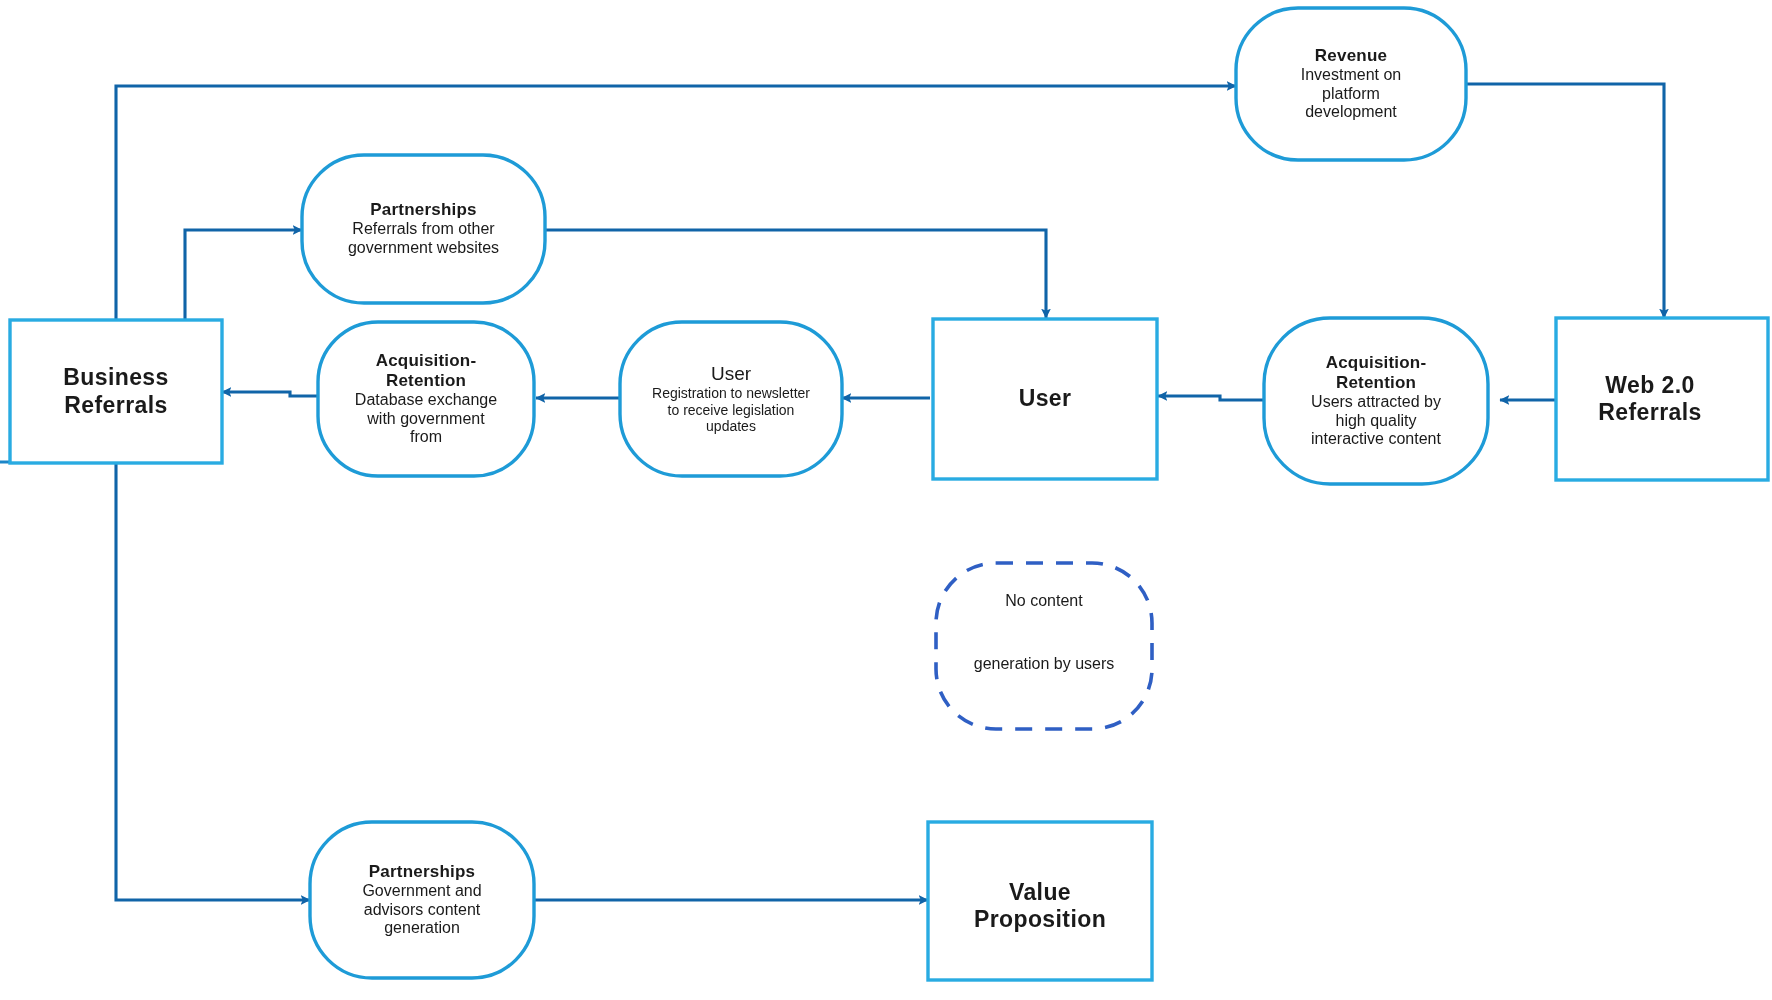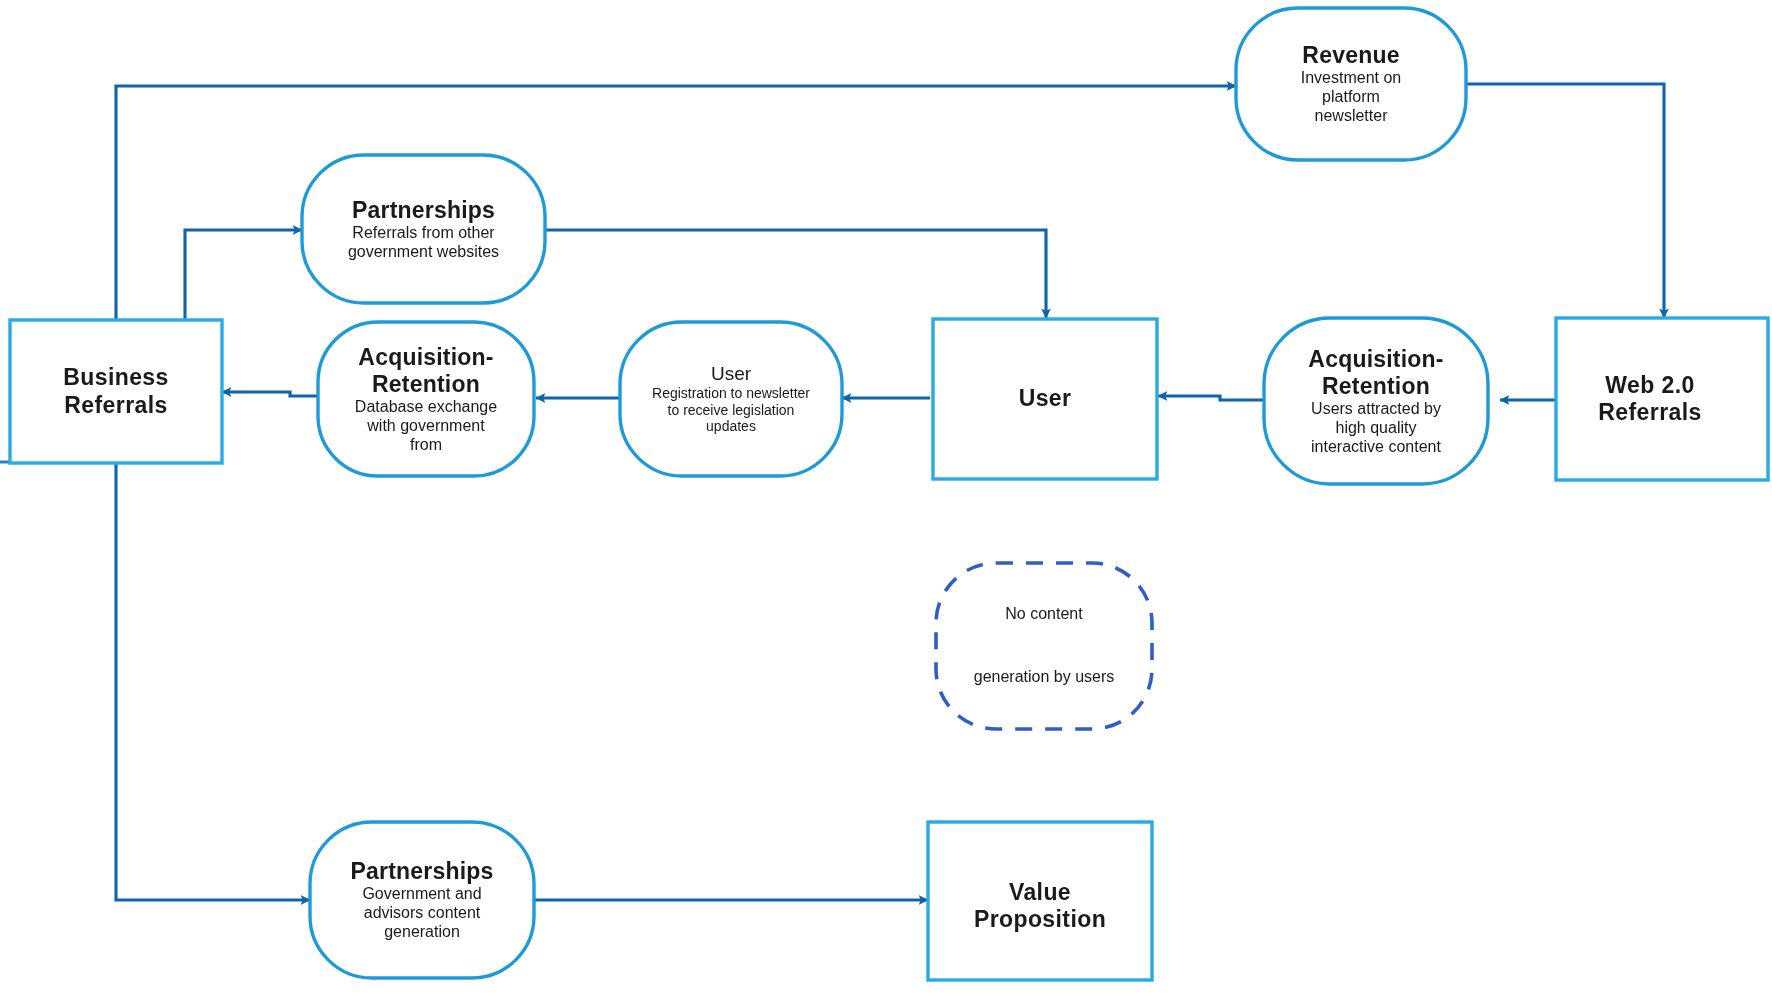--- a/index.html
+++ b/index.html
@@ -31,21 +31,21 @@
     flex-direction: column;
     align-items: center;
     justify-content: center;
     text-align: center;
     color: #1a1a1a;
     pointer-events: none;
     line-height: 1.18;
   }
   .title-line {
     font-weight: bold;
-    font-size: 23px;
+    font-size: 17px;
     letter-spacing: 0.2px;
   }
   .sub-line {
     font-weight: normal;
     font-size: 16px;
   }
   .sub-small {
     font-weight: normal;
     font-size: 14px;
   }
@@ -126,21 +126,21 @@
 
   <div class="node-label" style="left:10px; top:320px; width:212px; height:143px;border-radius:12px;">
     <span class="big-title">Business</span>
     <span class="big-title">Referrals</span>
   </div>
 
   <div class="node-label" style="left:1236px; top:8px; width:230px; height:152px;">
     <span class="title-line">Revenue</span>
     <span class="sub-line">Investment on</span>
     <span class="sub-line">platform</span>
-    <span class="sub-line">newsletter</span>
+    <span class="sub-line">development</span>
   </div>
 
   <div class="node-label" style="left:292px; top:155px; width:263px; height:148px;">
     <span class="title-line">Partnerships</span>
     <span class="sub-line">Referrals from other</span>
     <span class="sub-line">government websites</span>
   </div>
 
   <div class="node-label" style="left:310px; top:322px; width:232px; height:154px;">
     <span class="title-line">Acquisition-</span>
@@ -167,21 +167,21 @@
     <span class="sub-line">Users attracted by</span>
     <span class="sub-line">high quality</span>
     <span class="sub-line">interactive content</span>
   </div>
 
   <div class="node-label" style="left:1544px; top:318px; width:212px; height:162px;border-radius:12px;">
     <span class="big-title">Web 2.0</span>
     <span class="big-title">Referrals</span>
   </div>
 
-  <div class="node-label" style="left:926px; top:563px; width:236px; height:166px;gap:44px;">
+  <div class="node-label" style="left:926px; top:550px; width:236px; height:166px;gap:44px;">
     <span class="sub-line">No content</span>
     <span class="sub-line">generation by users</span>
   </div>
 
   <div class="node-label" style="left:302px; top:822px; width:240px; height:156px;">
     <span class="title-line">Partnerships</span>
     <span class="sub-line">Government and</span>
     <span class="sub-line">advisors content</span>
     <span class="sub-line">generation</span>
   </div>

